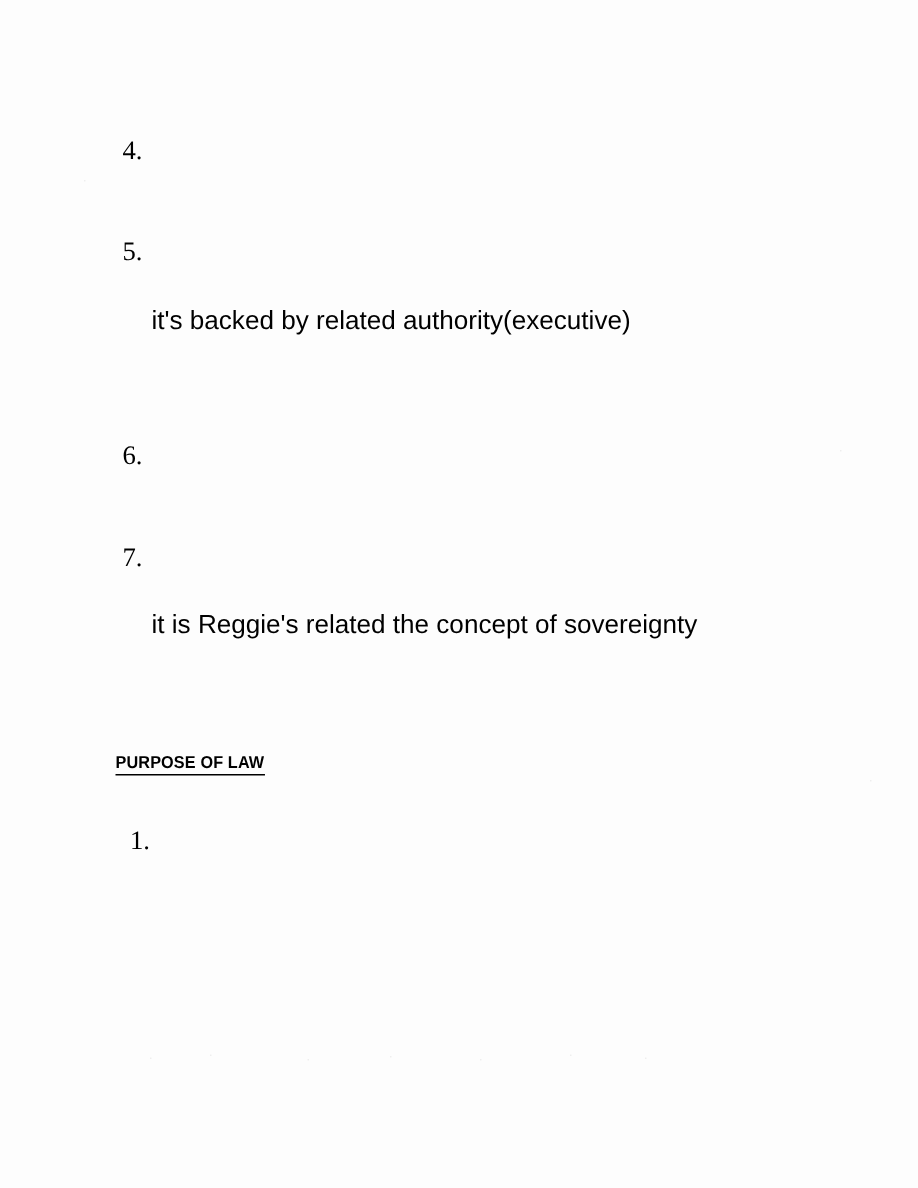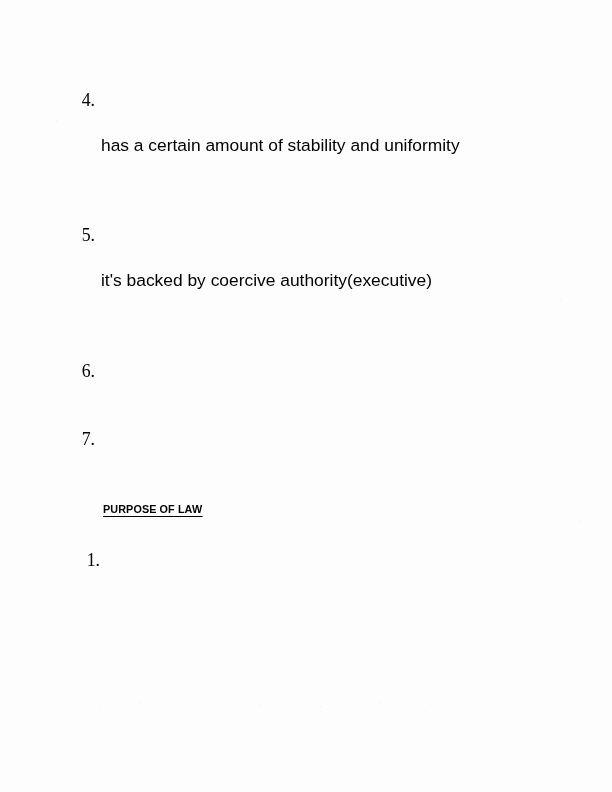--- a/index.html
+++ b/index.html
@@ -43,21 +43,21 @@
     line-height: 14px;
     display: inline-block;
     border-bottom: 1.6px solid #000;
     padding-bottom: 0.5px;
     white-space: pre;
     transform: scaleX(0.94);
     transform-origin: left center;
   }
 
   .heading-row {
-    padding-left: 103px;
+    padding-left: 77px;
   }
 
   
   .list {
     margin: 0;
     padding: 0;
     list-style: none;
   }
 
   .row {
@@ -109,31 +109,31 @@
 </head>
 <body style="background: rgb(253, 253, 253); color: rgb(0, 0, 0);">
 
 <div class="page" style="background: rgb(253, 253, 253);">
   <div class="doc">
 
     <div class="section block-top">
       <ul class="list list-a">
         <li class="row">
           <span class="marker serif-num">4.</span>
-          <span class="text">has a certain amount of stability and uniformity</span>
         </li>
         <li class="row">
           <span class="marker serif-num">5.</span>
-          <span class="text">it's backed by coercive authority(executive)</span>
+          <span class="text">it's backed by related authority(executive)</span>
         </li>
         <li class="row">
           <span class="marker serif-num">6.</span>
         </li>
         <li class="row">
           <span class="marker serif-num">7.</span>
+          <span class="text">it is Reggie's related the concept of sovereignty</span>
         </li>
       </ul>
     </div>
 
     <div class="gap-lg"></div>
 
     <div class="section">
       <div class="heading-row">
         <span class="heading">PURPOSE OF LAW</span>
       </div>

